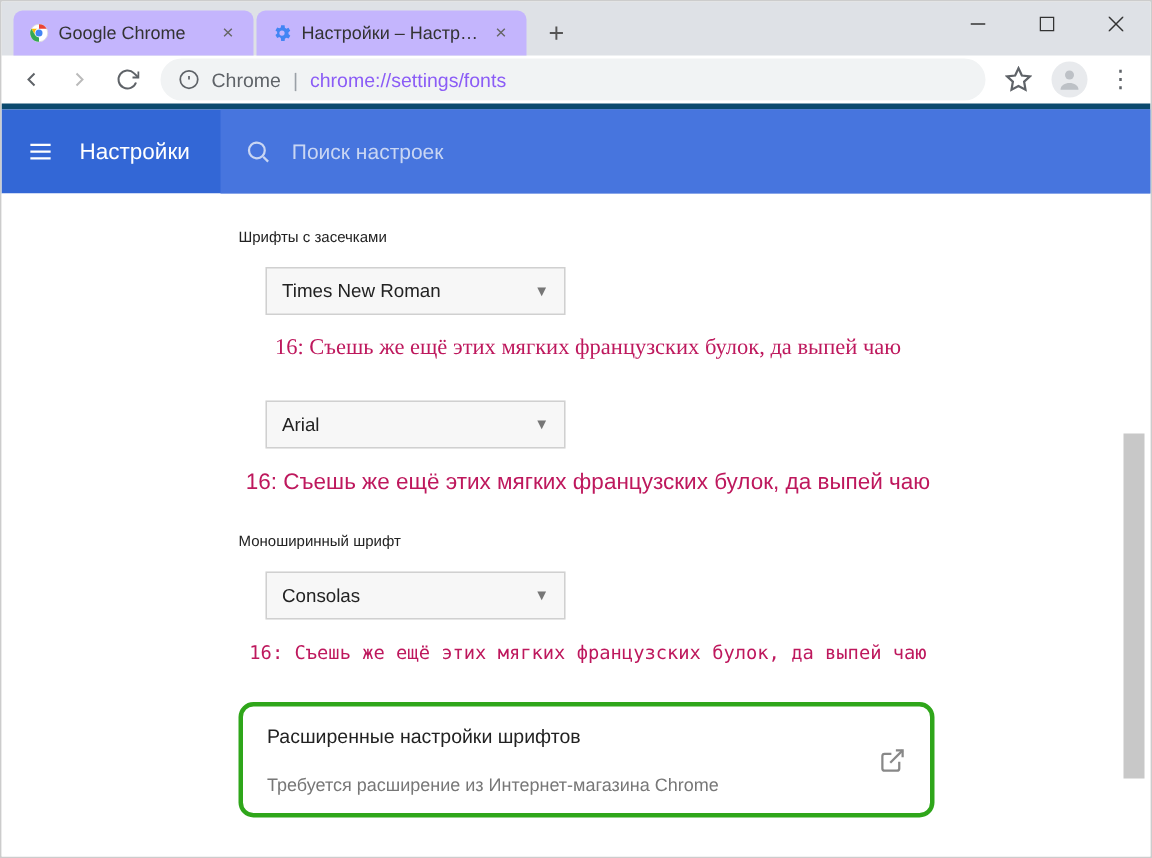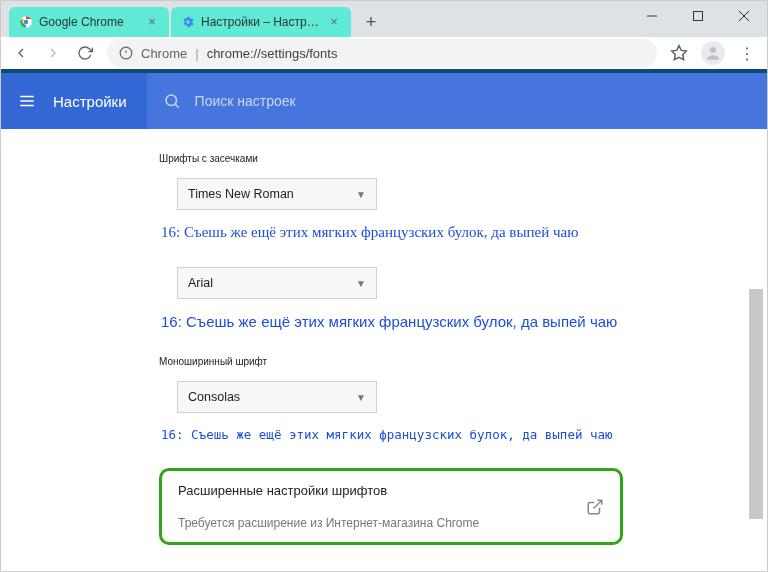--- a/index.html
+++ b/index.html
@@ -1,36 +1,36 @@
 <!DOCTYPE html>
 <html><head>
 <meta charset="utf-8">
 <style>
 * { margin: 0; padding: 0; box-sizing: border-box; font-family: "Segoe UI", Arial, sans-serif; }
 body { width: 768px; height: 572px; background: #fff; overflow: hidden; border: 1px solid #ccc; }
 
 
 .tabstrip { height: 36px; background: #dee1e6; display: flex; align-items: flex-end; padding-left: 8px; position: relative; }
-.tab { height: 30px; background: #5eead4; border-radius: 6px 6px 0 0; display: flex; align-items: center; padding: 0 10px; font-size: 12px; color: #333; margin-right: 2px; min-width: 160px; max-width: 180px; gap: 6px; }
+.tab { height: 30px; background: #c4b5fd; border-radius: 6px 6px 0 0; display: flex; align-items: center; padding: 0 10px; font-size: 12px; color: #333; margin-right: 2px; min-width: 160px; max-width: 180px; gap: 6px; }
 .tab .favicon { width: 14px; height: 14px; flex-shrink: 0; display: flex; align-items: center; justify-content: center; }
 .tab .tab-title { flex: 1; white-space: nowrap; overflow: hidden; text-overflow: ellipsis; }
 .tab .tab-close { width: 14px; height: 14px; color: #666; font-size: 13px; line-height: 14px; text-align: center; cursor: pointer; }
 .newtab { width: 28px; height: 28px; display: flex; align-items: center; justify-content: center; color: #555; font-size: 18px; cursor: pointer; margin-left: 4px; margin-bottom: 1px; }
 .win-controls { position: absolute; right: 0; top: 0; height: 36px; display: flex; }
 .win-btn { width: 46px; height: 30px; display: flex; align-items: center; justify-content: center; color: #333; }
 
 
 .toolbar { height: 36px; background: #fff; border-bottom: 4px solid #0c4a6e; display: flex; align-items: center; padding: 0 10px; gap: 12px; }
 .nav-btn { width: 20px; height: 20px; color: #5f6368; display: flex; align-items: center; justify-content: center; }
 .nav-btn.disabled { color: #bbb; }
 .omnibox { flex: 1; height: 28px; background: #f1f3f4; border-radius: 14px; display: flex; align-items: center; padding: 0 12px; font-size: 13px; color: #555; gap: 8px; }
 .omnibox .secure { color: #5f6368; font-size: 13px; }
 .omnibox .chrome-label { color: #5f6368; }
 .omnibox .sep { color: #9aa0a6; }
-.omnibox .url-path { color: #404040; }
+.omnibox .url-path { color: #8b5cf6; }
 .tb-icon { width: 20px; height: 20px; color: #5f6368; display: flex; align-items: center; justify-content: center; }
 .avatar { width: 24px; height: 24px; border-radius: 50%; background: #e8eaed; display: flex; align-items: center; justify-content: center; }
 .menu-dots { width: 20px; color: #5f6368; font-size: 16px; text-align: center; }
 
 
 .settings-header { height: 56px; background: #3367d6; display: flex; align-items: center; color: #fff; }
 .hamburger { width: 52px; display: flex; align-items: center; justify-content: center; }
 .settings-title { font-size: 15px; font-weight: 500; padding-right: 20px; }
 .search-wrap { flex: 1; height: 56px; background: #4775de; display: flex; align-items: center; padding: 0 16px; gap: 14px; }
 .search-wrap input { background: transparent; border: none; outline: none; color: #ffffff; font-size: 14px; flex: 1; }
@@ -40,21 +40,21 @@
 .content { height: calc(572px - 36px - 36px - 56px); display: flex; background: #fff; }
 .left-gutter { width: 150px; }
 .center { flex: 1; padding: 18px 20px 0 8px; overflow: hidden; position: relative; }
 .right-gutter { width: 124px; position: relative; }
 .scrollbar-track { position: absolute; right: 2px; top: 0; bottom: 0; width: 14px; }
 .scrollbar-thumb { position: absolute; right: 2px; width: 14px; background: #c8c8c8; top: 160px; height: 230px; border-radius: 0; }
 
 .section-label { font-size: 10px; color: #222; margin: 6px 0 14px; }
 .dropdown { width: 200px; height: 32px; border: 1px solid #d0d0d0; background: #f7f7f7; display: flex; align-items: center; justify-content: space-between; padding: 0 10px; font-size: 12.5px; color: #222; margin-bottom: 14px; cursor: pointer; margin-left: 18px; }
 .dropdown .caret { color: #777; font-size: 10px; }
-.sample { font-size: 13px; color: #1d4ed8; margin-bottom: 26px; margin-left: 2px; }
+.sample { font-size: 13px; color: #be185d; margin-bottom: 26px; margin-left: 2px; text-align: center; }
 .sample.serif { font-family: "Times New Roman", serif; font-size: 15px; }
 .sample.sans { font-family: Arial, sans-serif; font-size: 15px; }
 .sample.mono { font-family: Consolas, monospace; font-size: 12.5px; }
 
 .adv-box { border: 3px solid #2fa61a; border-radius: 10px; padding: 12px 16px; display: flex; align-items: center; justify-content: space-between; margin-top: 4px; cursor: pointer; }
 .adv-title { font-size: 13px; color: #222; margin-bottom: 18px; }
 .adv-sub { font-size: 12px; color: #777; }
 .ext-icon { color: #888; }
 
 svg { display: block; }

